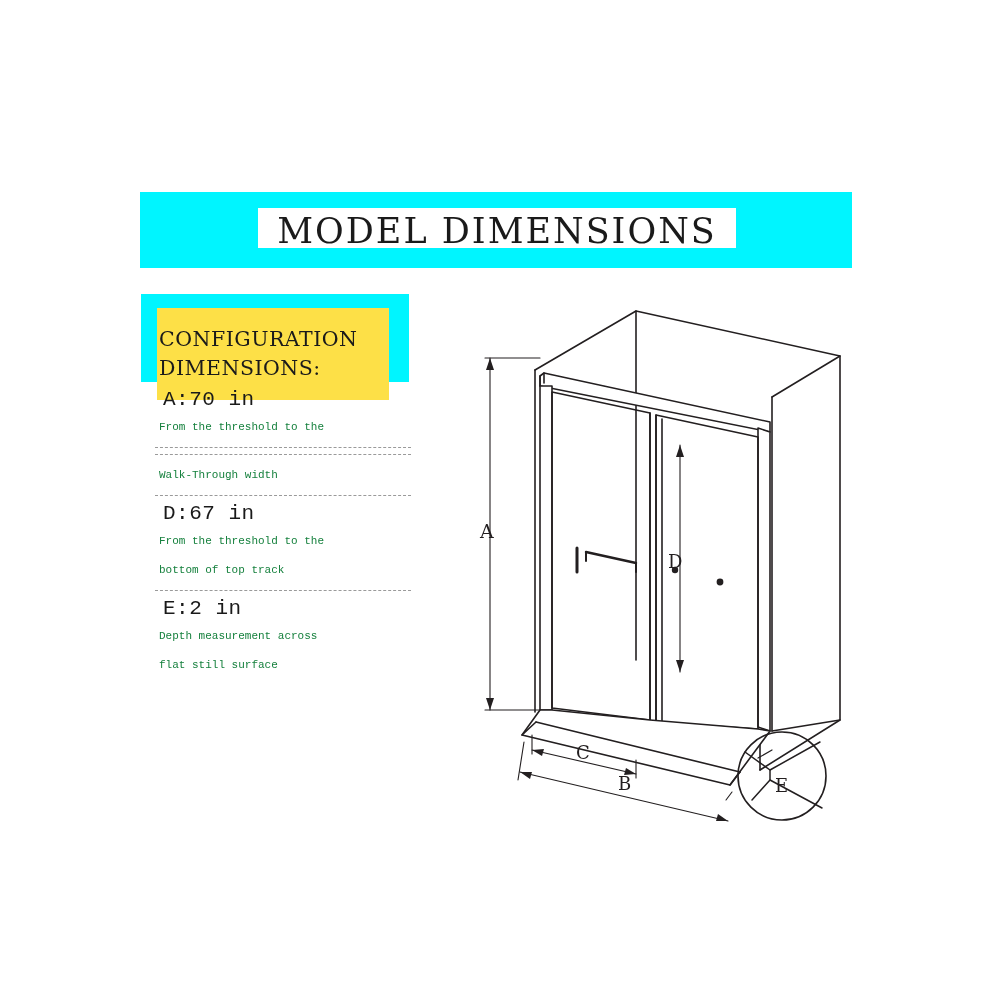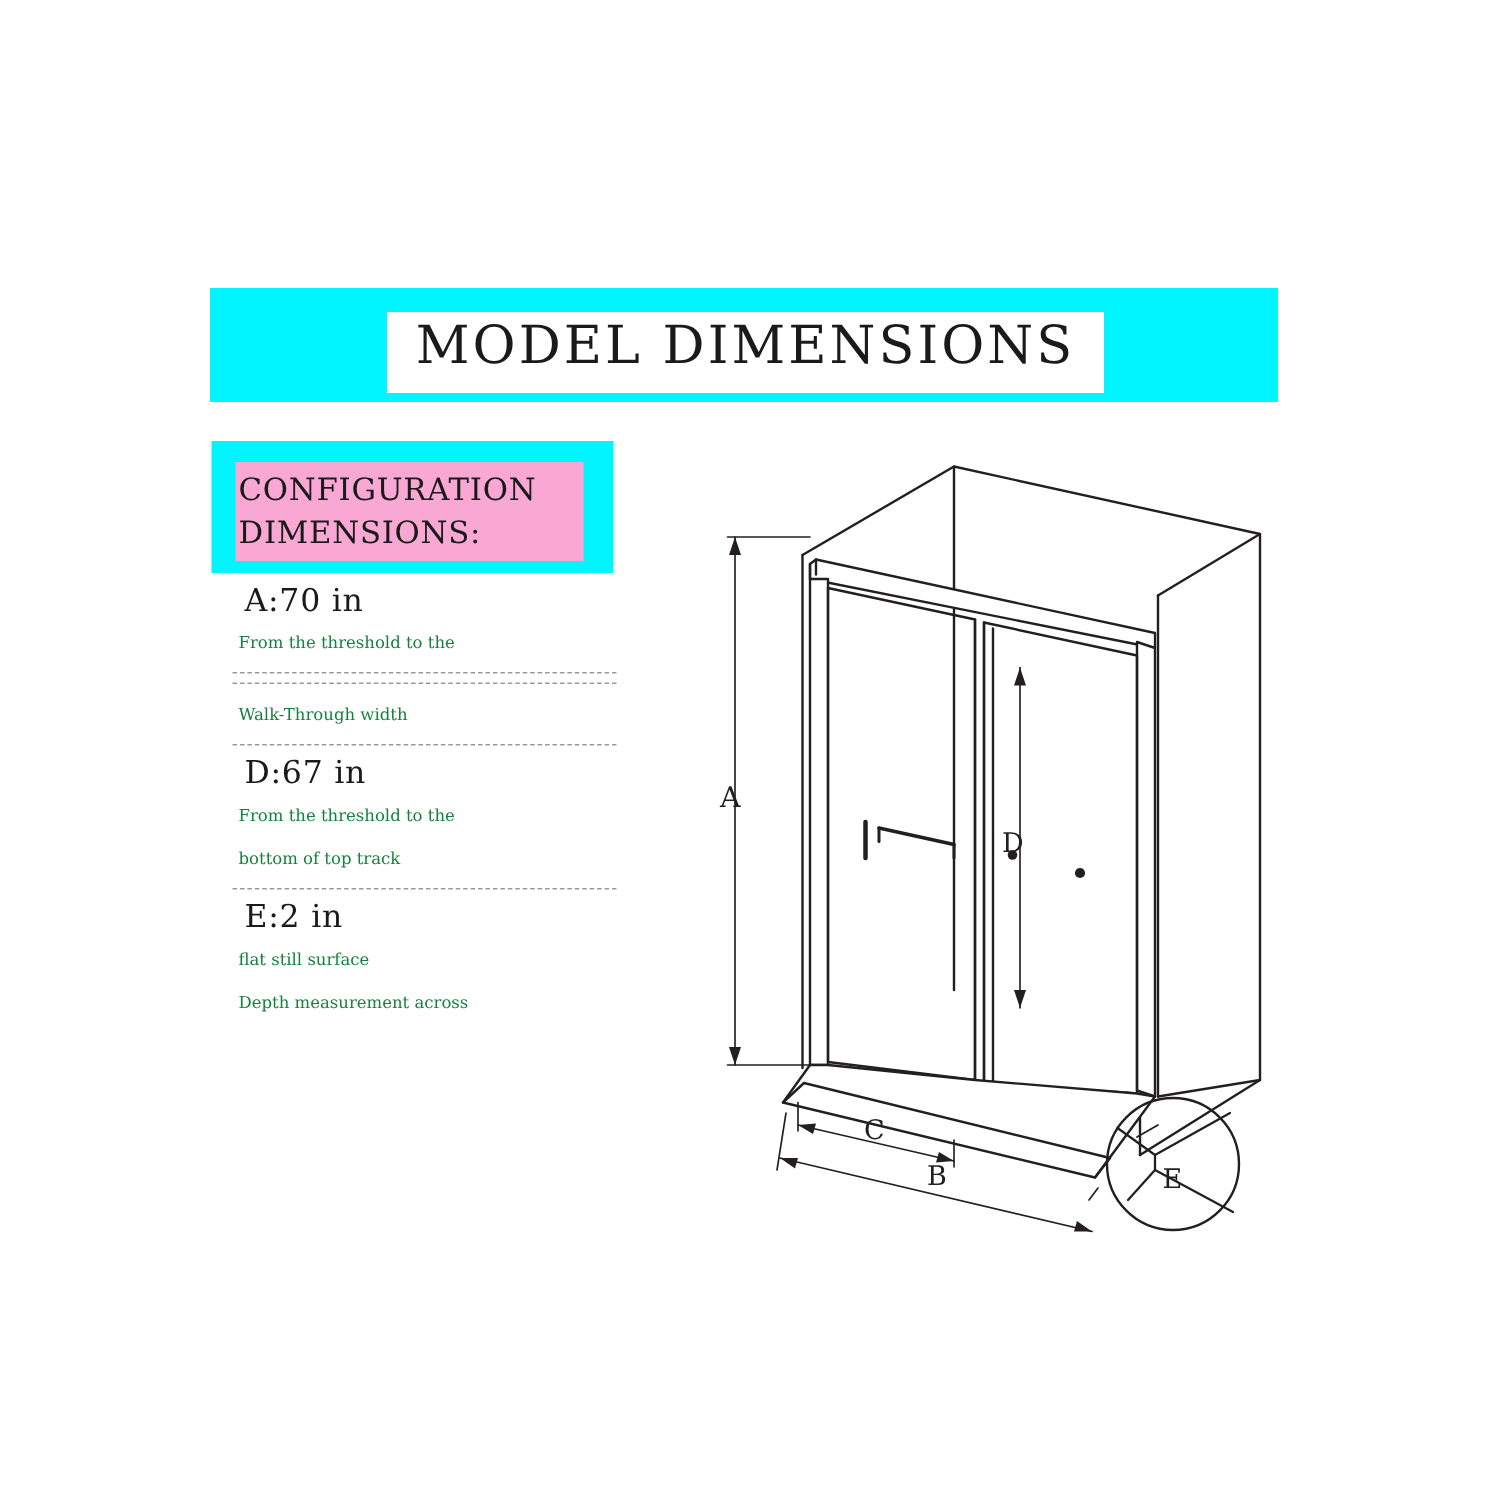--- a/index.html
+++ b/index.html
@@ -23,21 +23,21 @@
     top: 192px;
     width: 712px;
     height: 76px;
     background: #00f5ff;
   }
   #title-text {
     position: absolute;
     left: 258px;
     top: 208px;
     width: 478px;
-    height: 54px;
+    height: 40px;
     background: #ffffff;
     color: #1a1a1a;
     font-size: 35px;
     letter-spacing: 2px;
     text-align: center;
     line-height: 46px;
     white-space: nowrap;
   }
 
   
@@ -47,34 +47,35 @@
     top: 294px;
     width: 268px;
     height: 88px;
     background: #00f5ff;
   }
   #config-header {
     position: absolute;
     left: 157px;
     top: 308px;
     width: 228px;
-    background: #f9a8d4;
+    background: #fde047;
     color: #1a1a1a;
     font-size: 20.5px;
     line-height: 29px;
     letter-spacing: 0.5px;
-    padding: 4px 2px;
+    padding: 17px 2px;
   }
 
   
   #spec-list {
     position: absolute;
     left: 155px;
     top: 388px;
     width: 256px;
+    font-family: Liberation Mono, monospace;
   }
   .spec-item { position: relative; }
   .spec-title {
     font-size: 21px;
     color: #1a1a1a;
     letter-spacing: 0.5px;
     padding-left: 8px;
     margin-bottom: 2px;
     white-space: nowrap;
   }
@@ -134,22 +135,22 @@
 
     <div class="spec-item">
       <div class="spec-title">D:67  in</div>
       <div class="spec-desc">From the threshold to the</div>
       <div class="spec-desc">bottom of top track</div>
     </div>
     <hr class="spec-sep">
 
     <div class="spec-item">
       <div class="spec-title">E:2  in</div>
+      <div class="spec-desc">Depth measurement across</div>
       <div class="spec-desc">flat still surface</div>
-      <div class="spec-desc">Depth measurement across</div>
     </div>
 
   </div>
 
   <div id="drawing">
     <svg width="470" height="560" viewBox="0 0 470 560" fill="none" xmlns="http://www.w3.org/2000/svg">
       <g stroke="#231f20" stroke-width="1.6" fill="none" stroke-linejoin="round" stroke-linecap="round">
 
         <path d="M95 90 L196 31 L400 76 L400 440 L320 490"></path>
         <path d="M196 31 L196 380"></path>

